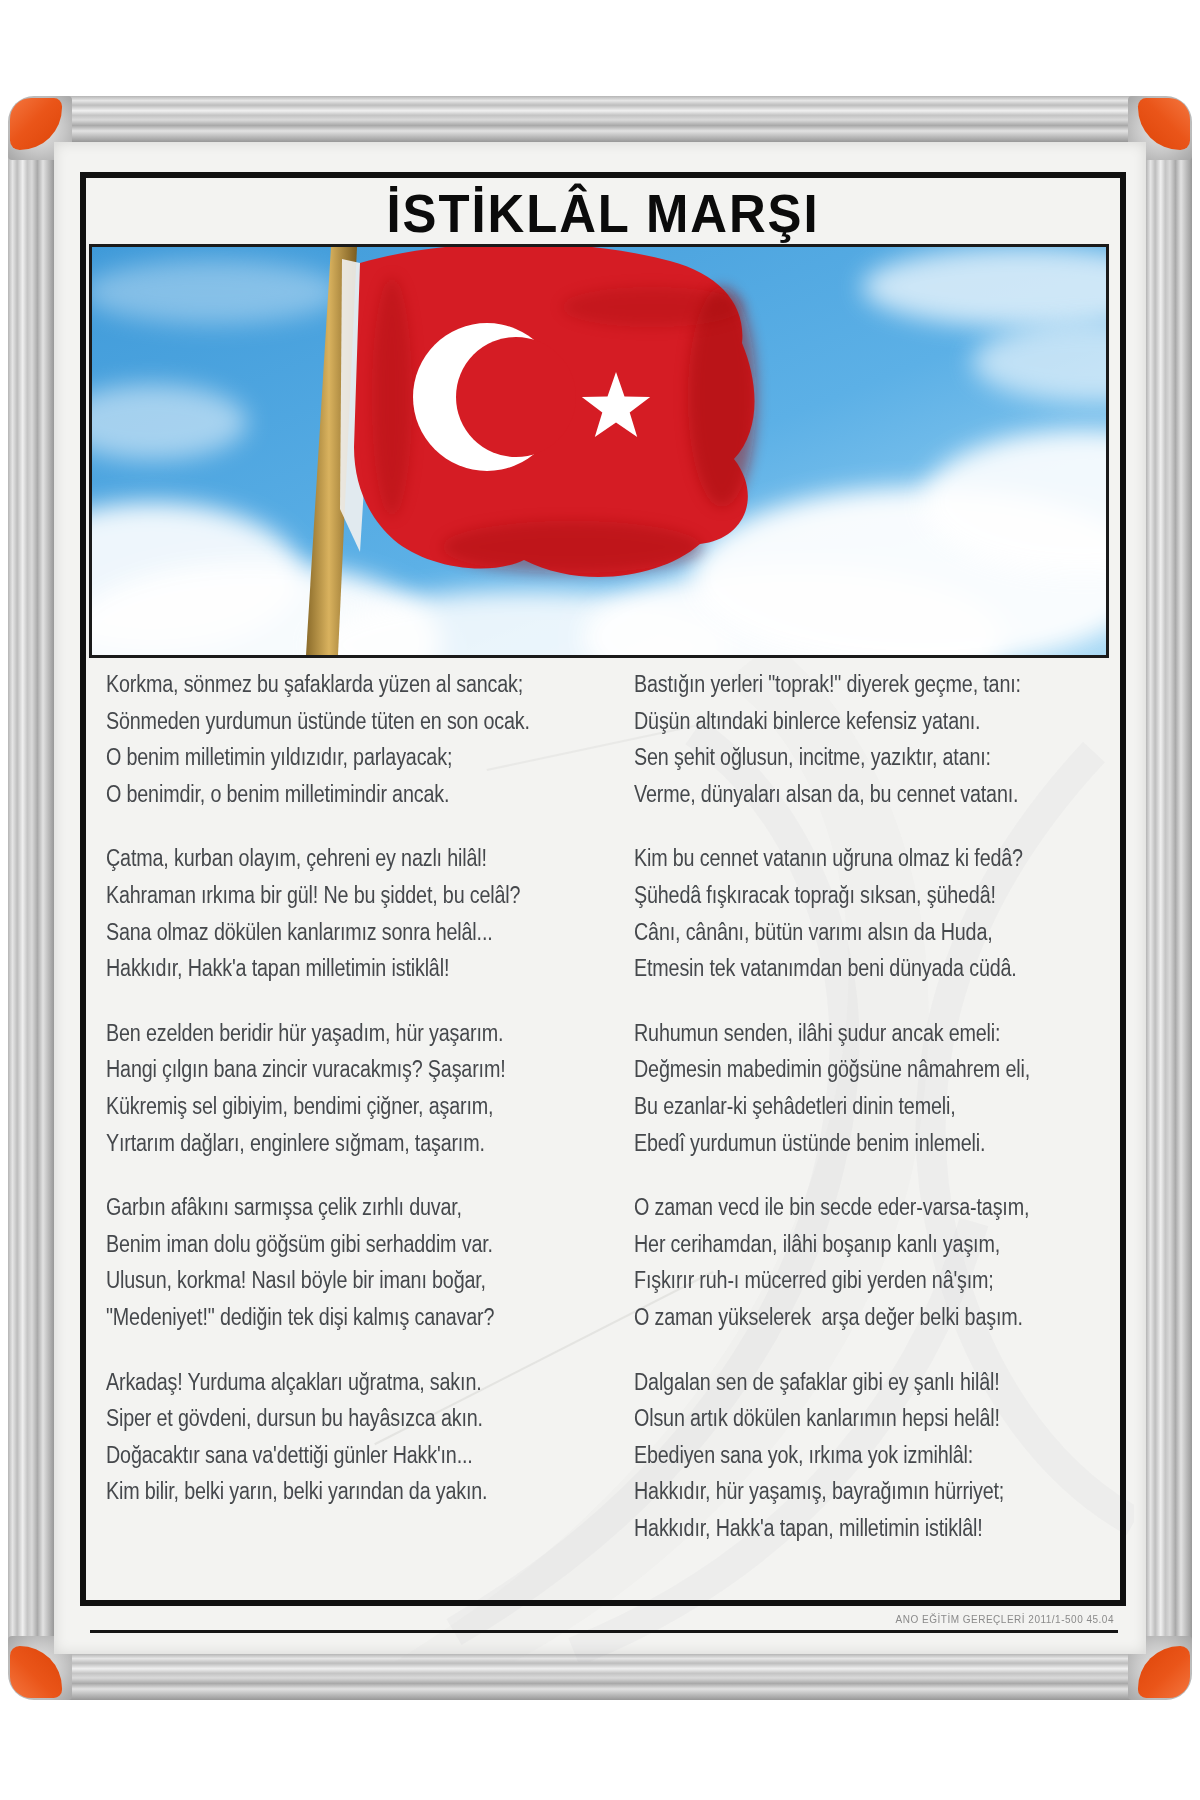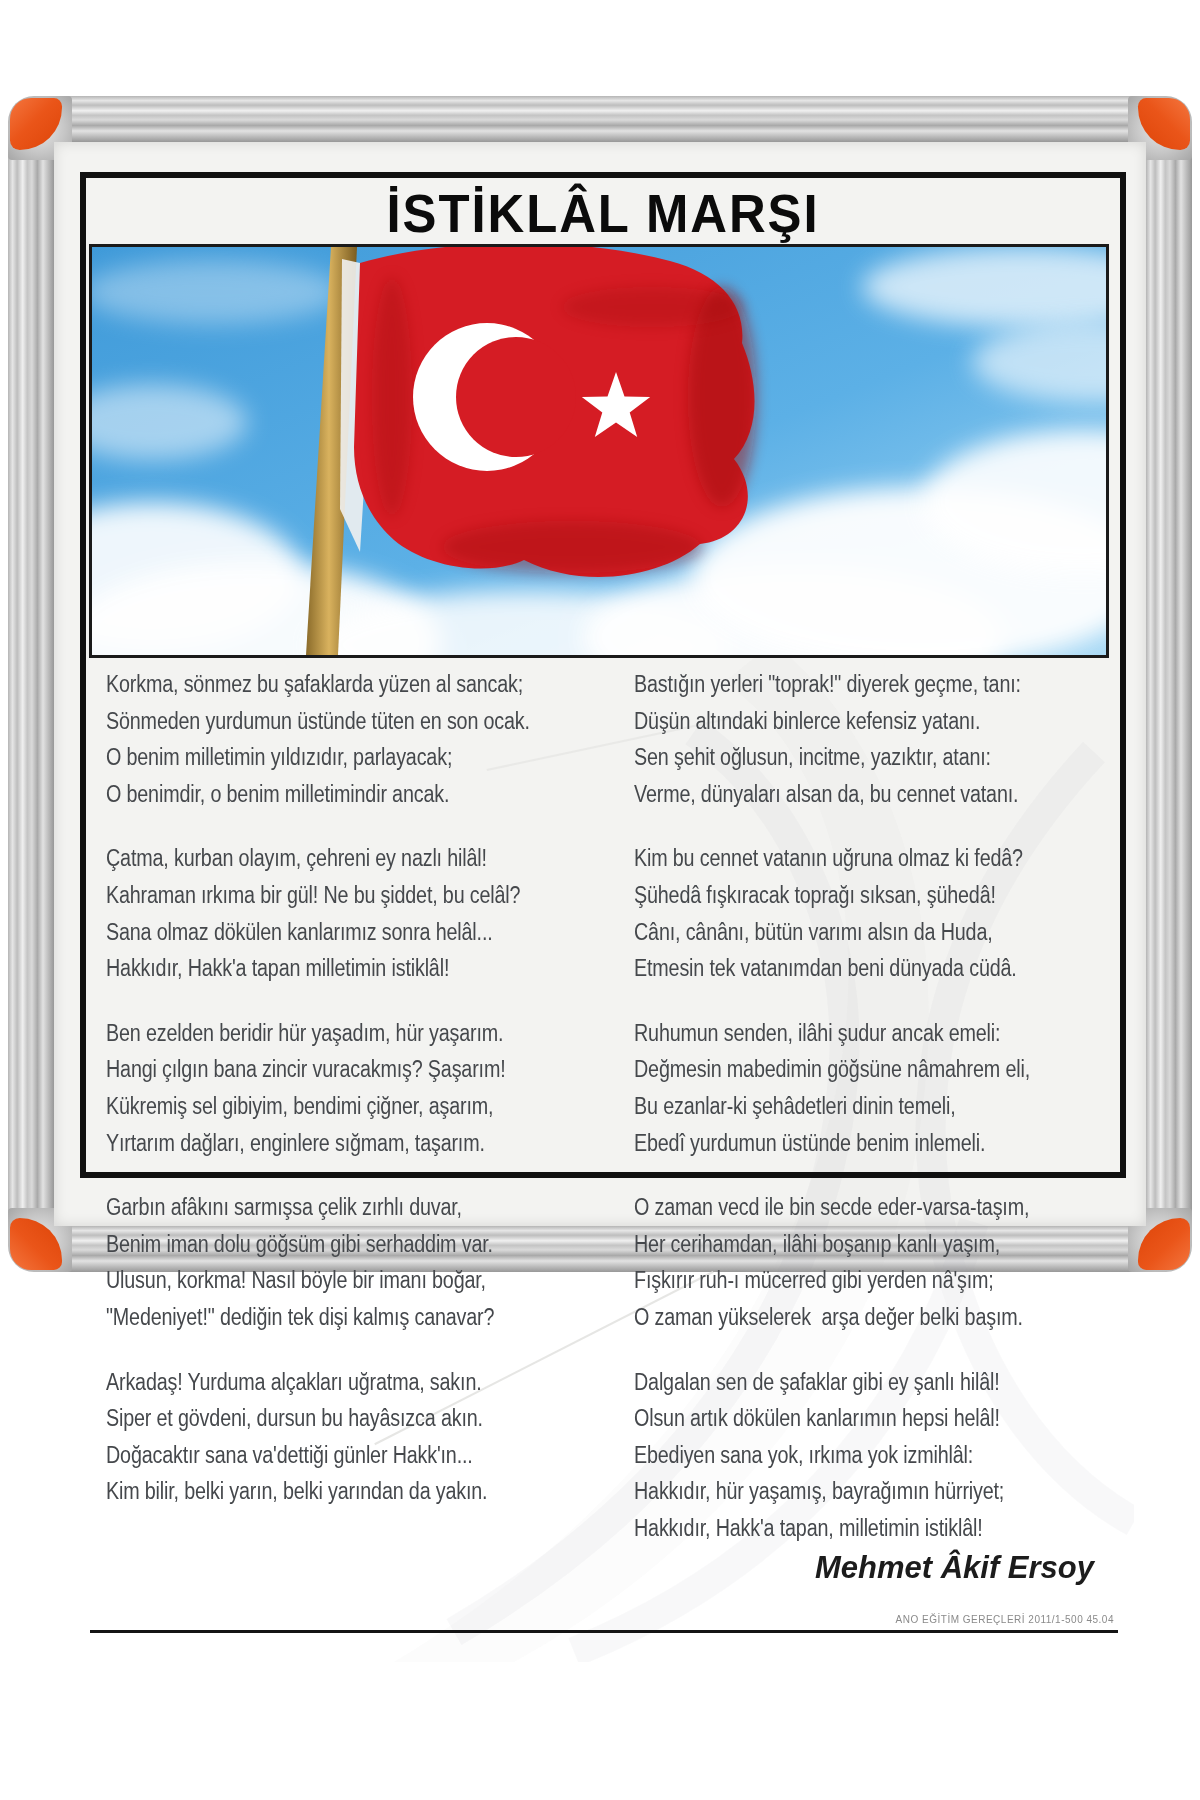--- a/index.html
+++ b/index.html
@@ -1,21 +1,21 @@
 <!DOCTYPE html>
 <html><head>
 <meta charset="utf-8">
 <style>
   html,body{margin:0;padding:0;}
   body{
     width:1200px;height:1800px;position:relative;background:#ffffff;
     font-family:"Liberation Sans", sans-serif;overflow:hidden;
   }
   
-  .board{position:absolute;left:8px;top:96px;width:1184px;height:1176px;}
+  .board{position:absolute;left:8px;top:96px;width:1184px;height:1604px;}
   .rail{position:absolute;}
   .rail-h{
     background:linear-gradient(180deg,
       #b5b5b5 0%, #e6e6e6 10%, #bdbdbd 20%, #f0f0f0 32%,
       #c4c4c4 42%, #dadada 52%, #a9a9a9 64%, #e2e2e2 76%,
       #bcbcbc 88%, #989898 100%);
   }
   .rail-v{
     background:linear-gradient(90deg,
       #b5b5b5 0%, #e6e6e6 10%, #bdbdbd 20%, #f0f0f0 32%,
@@ -241,19 +241,18 @@
         </div>
         <div class="stanza">
           <div>Dalgalan sen de şafaklar gibi ey şanlı hilâl!</div>
           <div>Olsun artık dökülen kanlarımın hepsi helâl!</div>
           <div>Ebediyen sana yok, ırkıma yok izmihlâl:</div>
           <div>Hakkıdır, hür yaşamış, bayrağımın hürriyet;</div>
           <div>Hakkıdır, Hakk'a tapan, milletimin istiklâl!</div>
         </div>
       </div>
 
-      <div class="signature">Mehmet Âkif Ersoy</div>
     </div>
 
     <div class="imprint">ANO EĞİTİM GEREÇLERİ 2011/1-500 45.04</div>
     <div class="bottom-rule"></div>
   </div>
 </div>
 
 </body></html>

